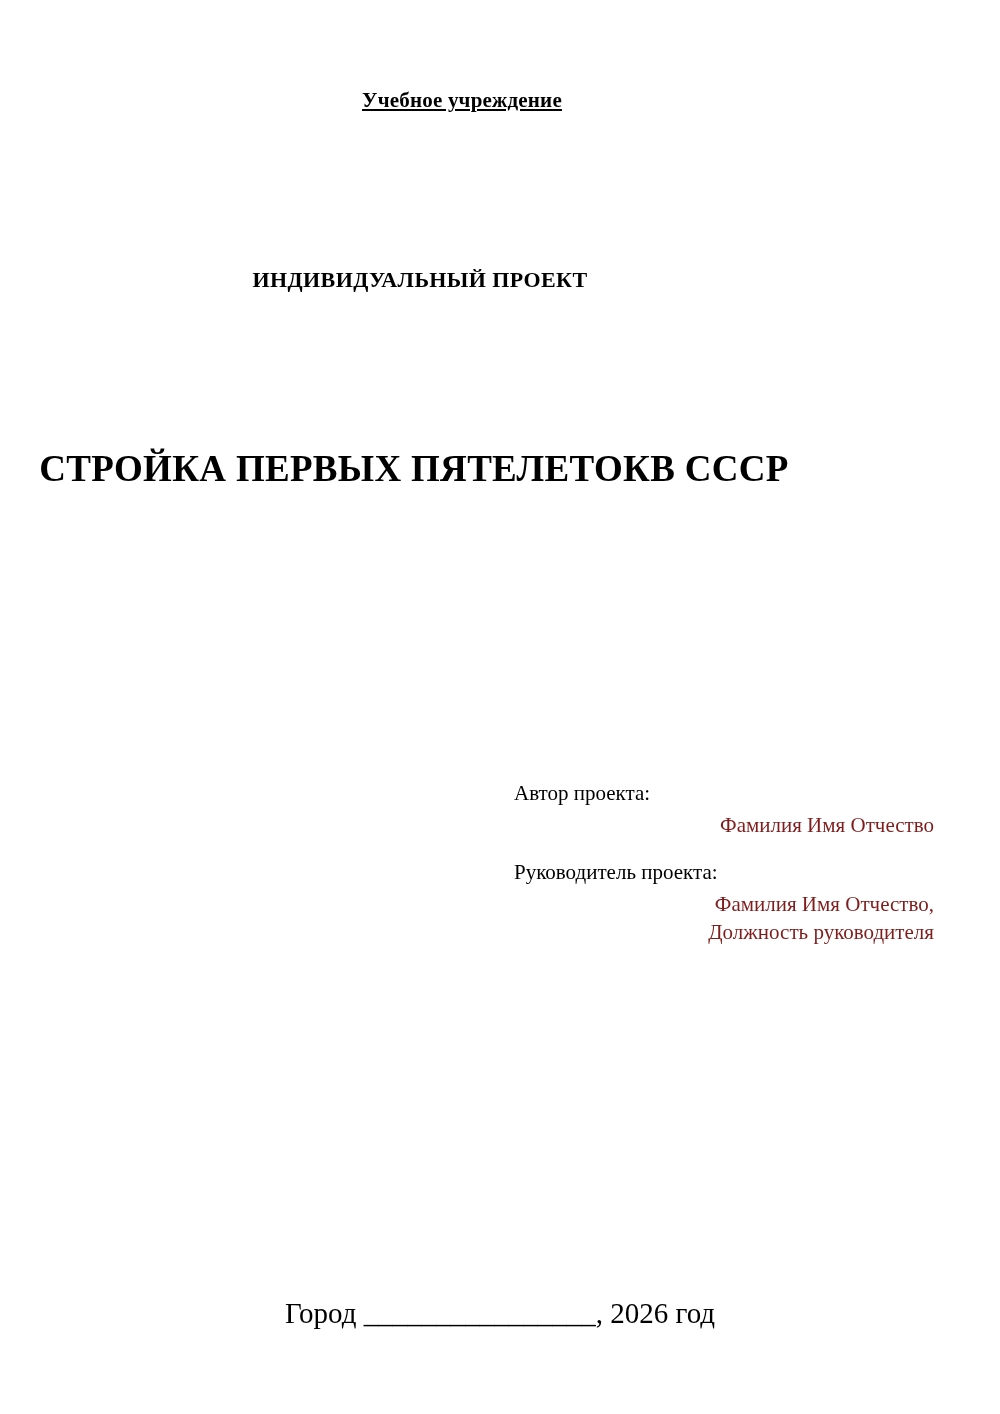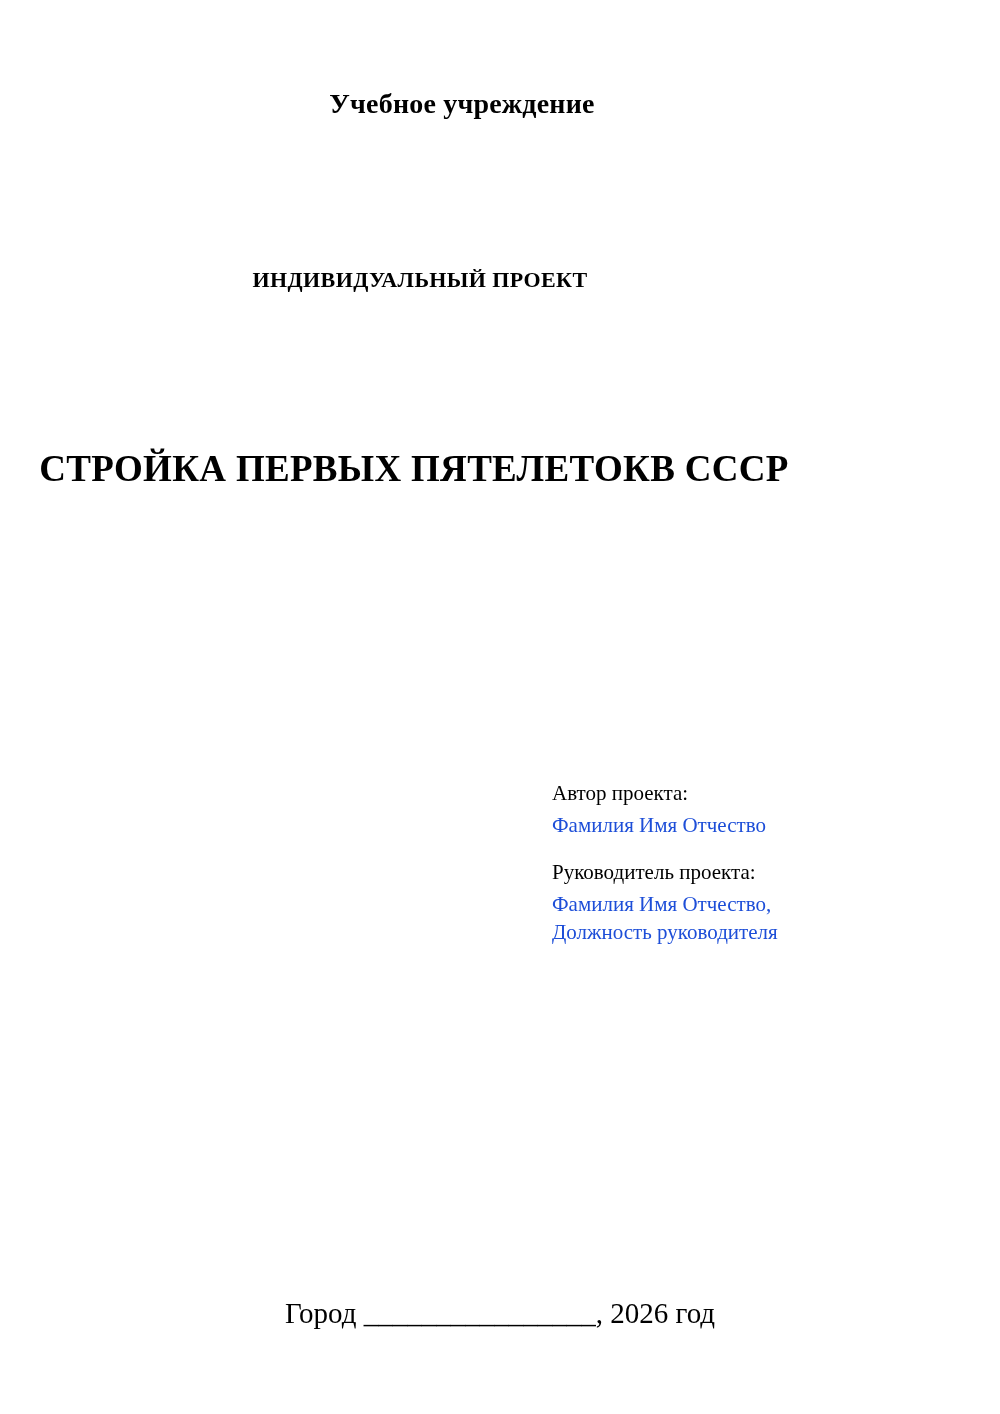--- a/index.html
+++ b/index.html
@@ -21,23 +21,24 @@
     height: 1414px;
     background: #ffffff;
     box-sizing: border-box;
   }
   .institution {
     position: absolute;
     top: 88px;
     left: 0;
     width: 924px;
     text-align: center;
-    font-size: 28px;
+    font-size: 21px;
     font-weight: bold;
     letter-spacing: 0.2px;
+    text-decoration: underline;
   }
   .doc-type {
     position: absolute;
     top: 267px;
     left: 0;
     width: 840px;
     text-align: center;
     font-size: 22px;
     font-weight: bold;
     letter-spacing: 0.4px;
@@ -49,38 +50,39 @@
     width: 828px;
     text-align: center;
     font-size: 37px;
     font-weight: bold;
     letter-spacing: 0.3px;
     line-height: 1.2;
   }
   .credits {
     position: absolute;
     top: 783px;
-    left: 552px;
+    left: 514px;
     width: 420px;
     font-size: 21px;
     line-height: 1.0;
     font-family: Liberation Serif, serif;
   }
   .credit-block {
     margin-bottom: 26px;
   }
   .credit-label {
     display: block;
     color: #000000;
     margin-bottom: 11px;
   }
   .credit-value {
     display: block;
-    color: #1d4ed8;
+    color: #7f1d1d;
     margin-bottom: 7px;
+    text-align: right;
   }
   .footer {
     position: absolute;
     bottom: 84px;
     left: 0;
     width: 1000px;
     text-align: center;
     font-size: 29px;
   }
   .footer .city-line {

